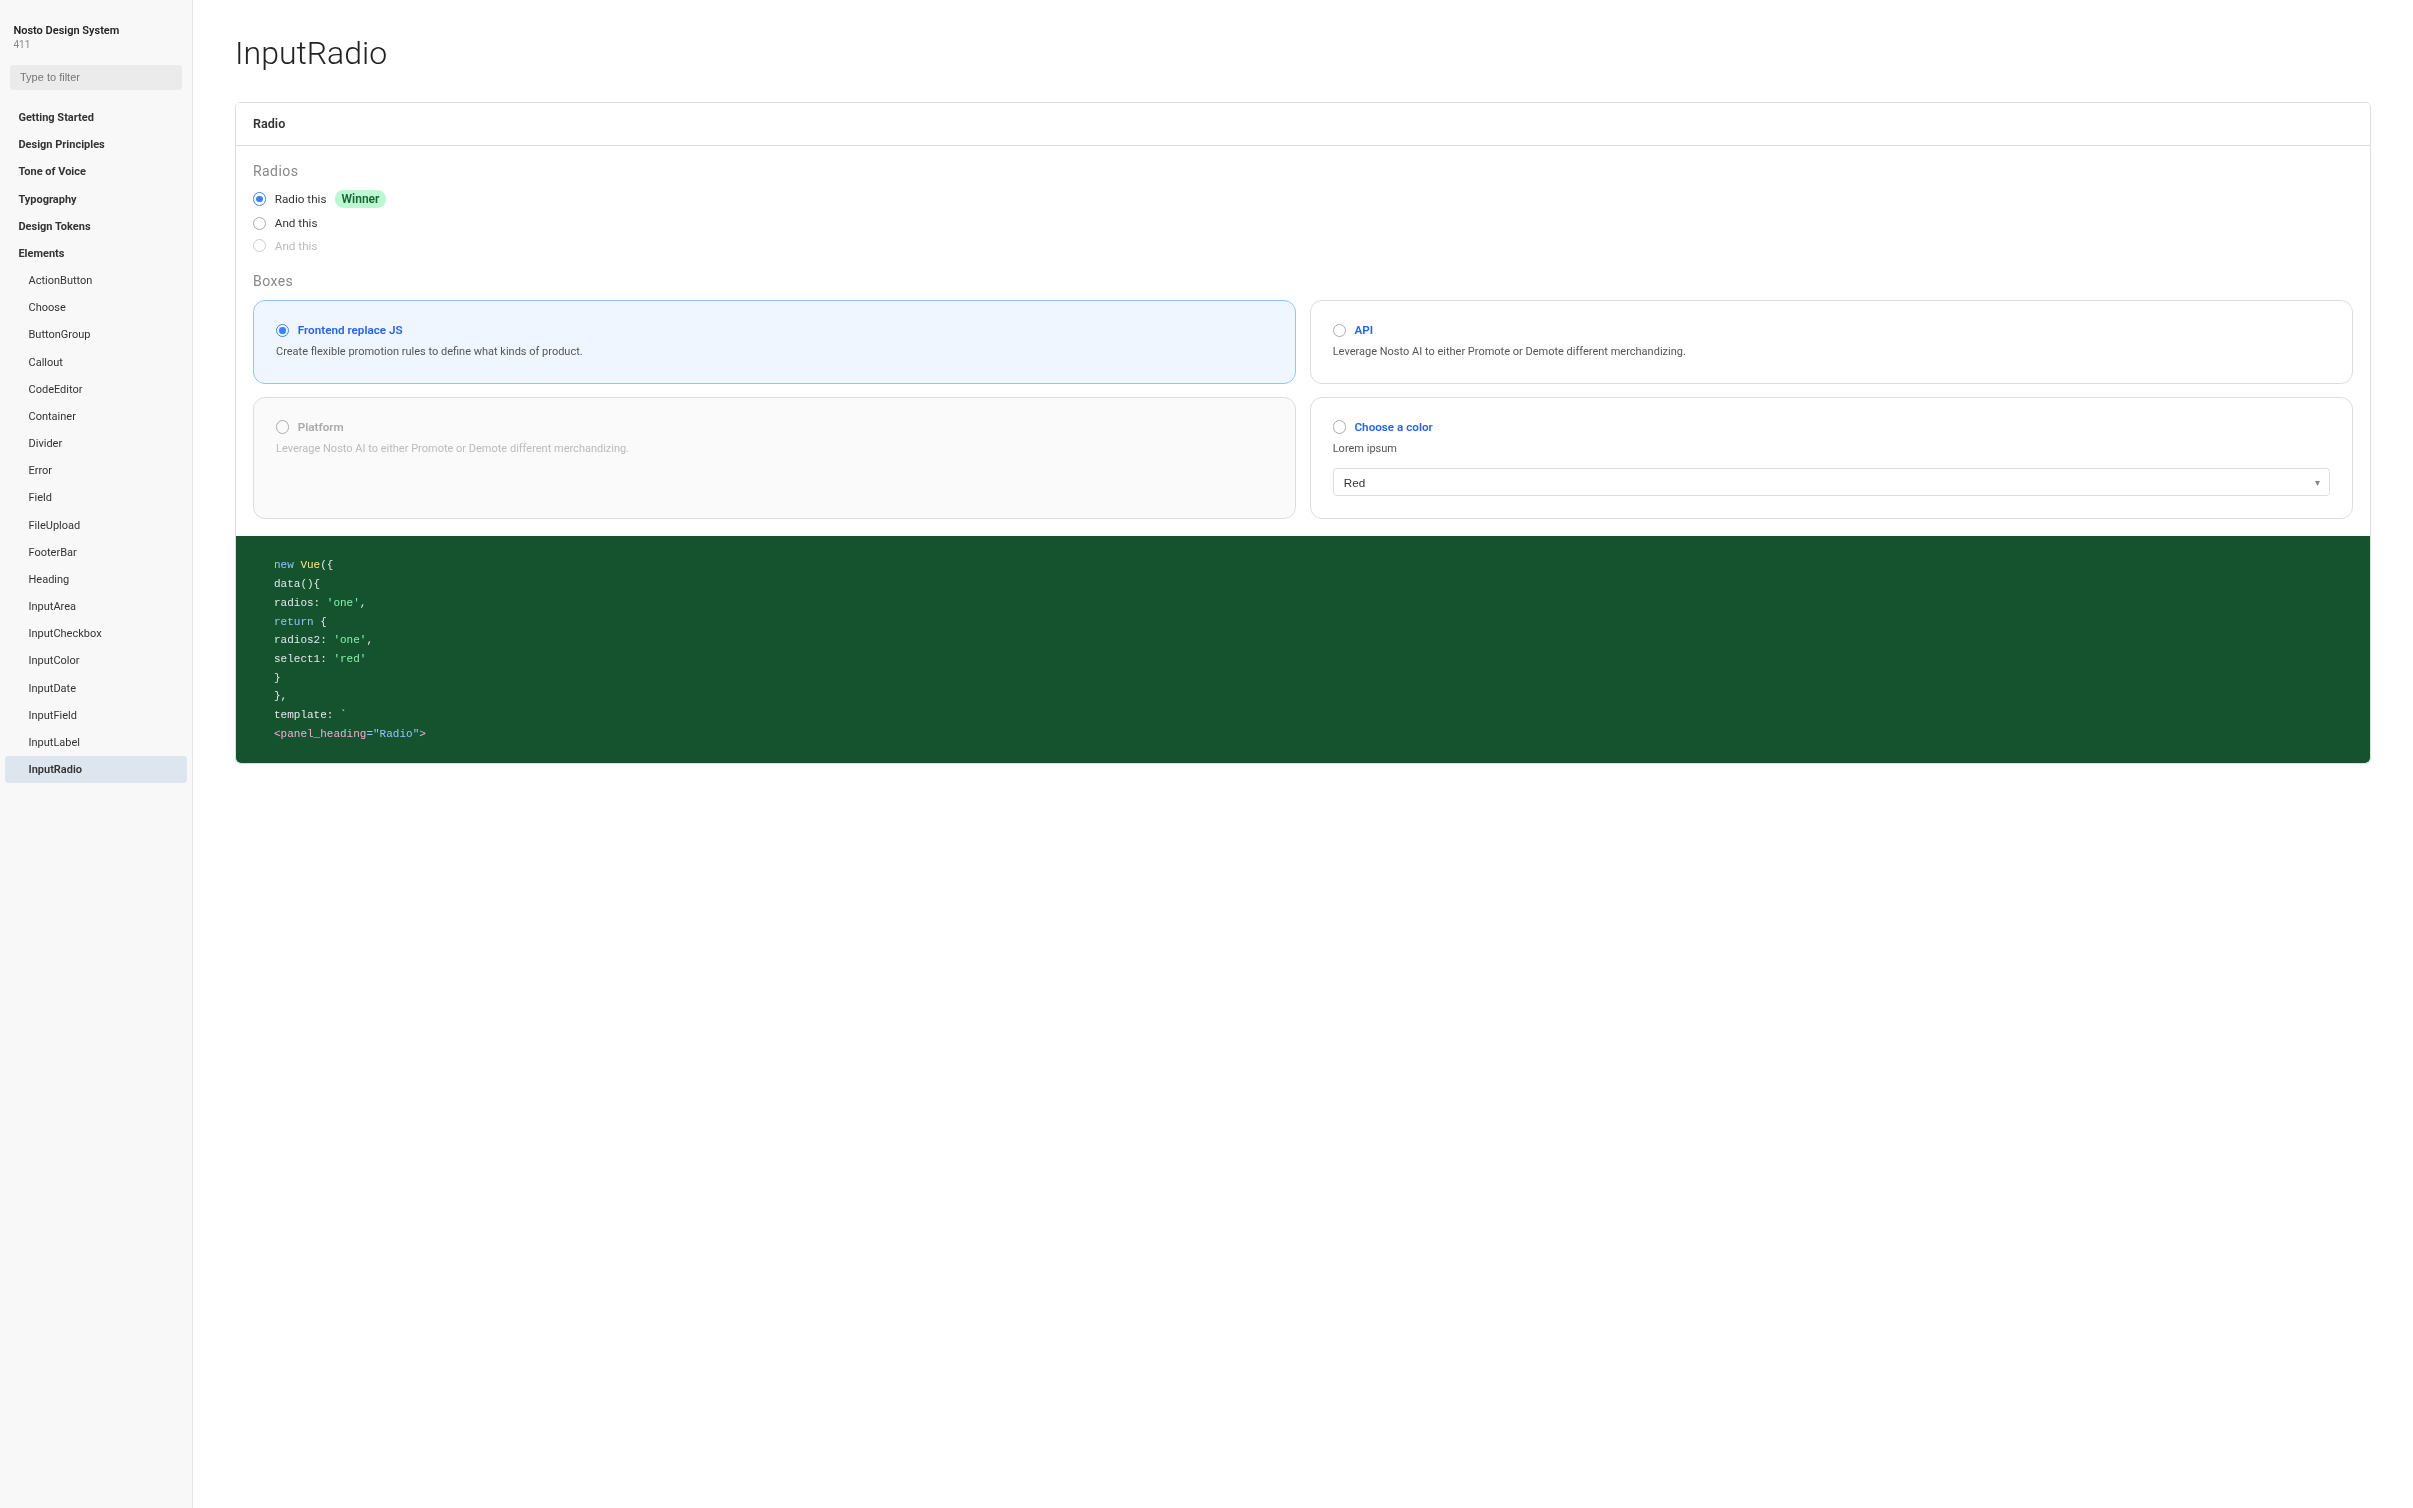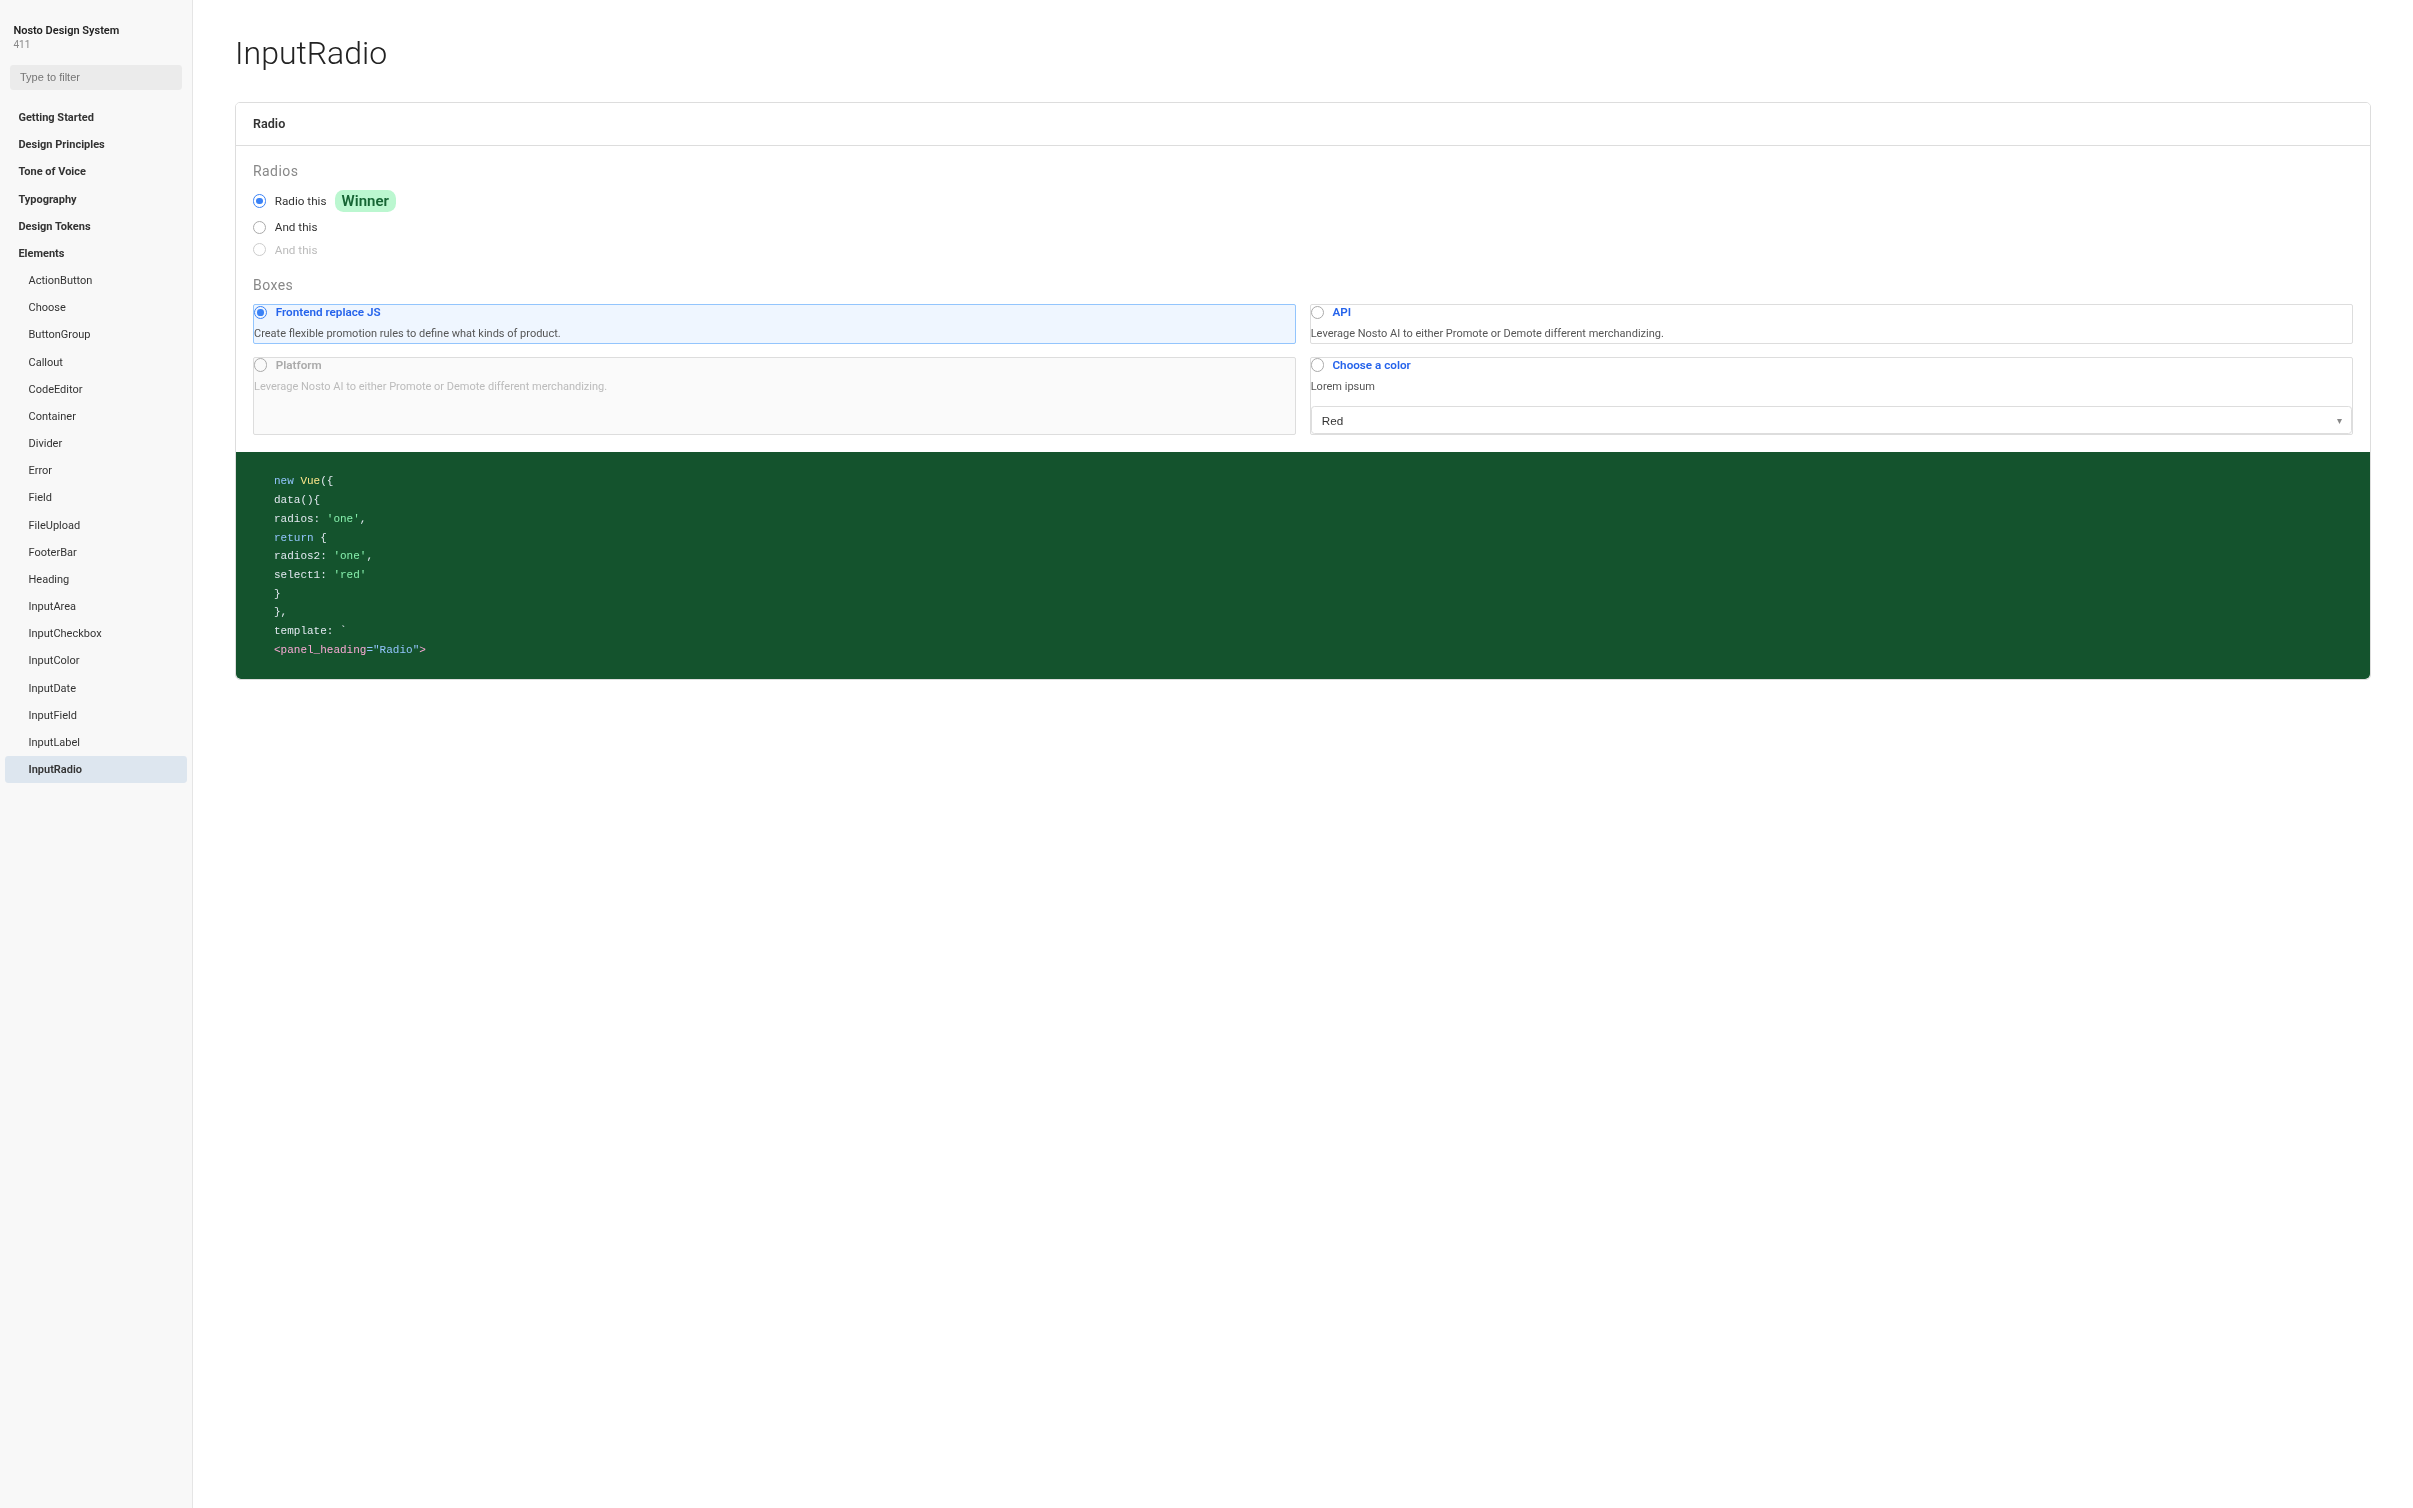--- a/index.html
+++ b/index.html
@@ -119,36 +119,36 @@
       background: #3b82f6;
     }
     .radio-circle.disabled {
       border-color: #ccc;
     }
     .radio-label { font-size: 11.7px; color: #333; }
     .radio-label.disabled { color: #bbb; }
     .winner-badge {
       background: #bbf7d0;
       color: #166534;
-      font-size: 15px;
+      font-size: 12px;
       font-weight: 600;
       padding: 1.7px 6.7px;
       border-radius: 8.4px;
     }
 
     
     .boxes-grid {
       display: grid;
       grid-template-columns: 1fr 1fr;
       gap: 13.4px;
     }
     .box-item {
       border: 0.8px solid #ddd;
-      border-radius: 2px;
-      padding: 0;
+      border-radius: 12px;
+      padding: 22px;
       cursor: pointer;
       background: #fff;
     }
     .box-item.selected {
       border-color: #93c5fd;
       background: #eff6ff;
     }
     .box-item.disabled {
       background: #fafafa;
     }

